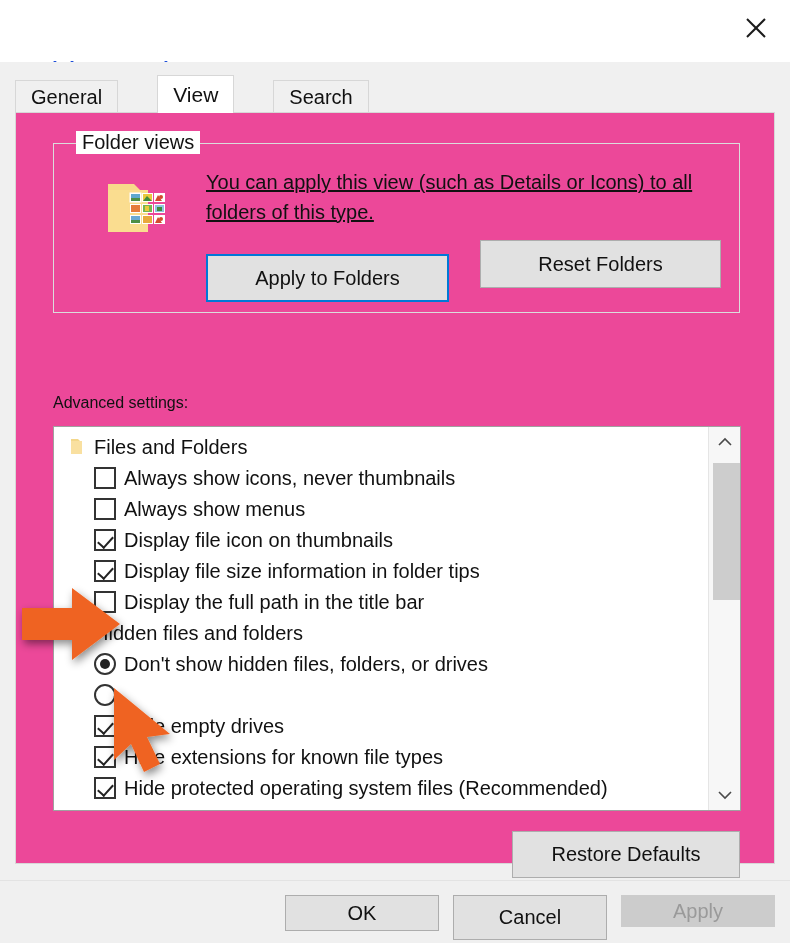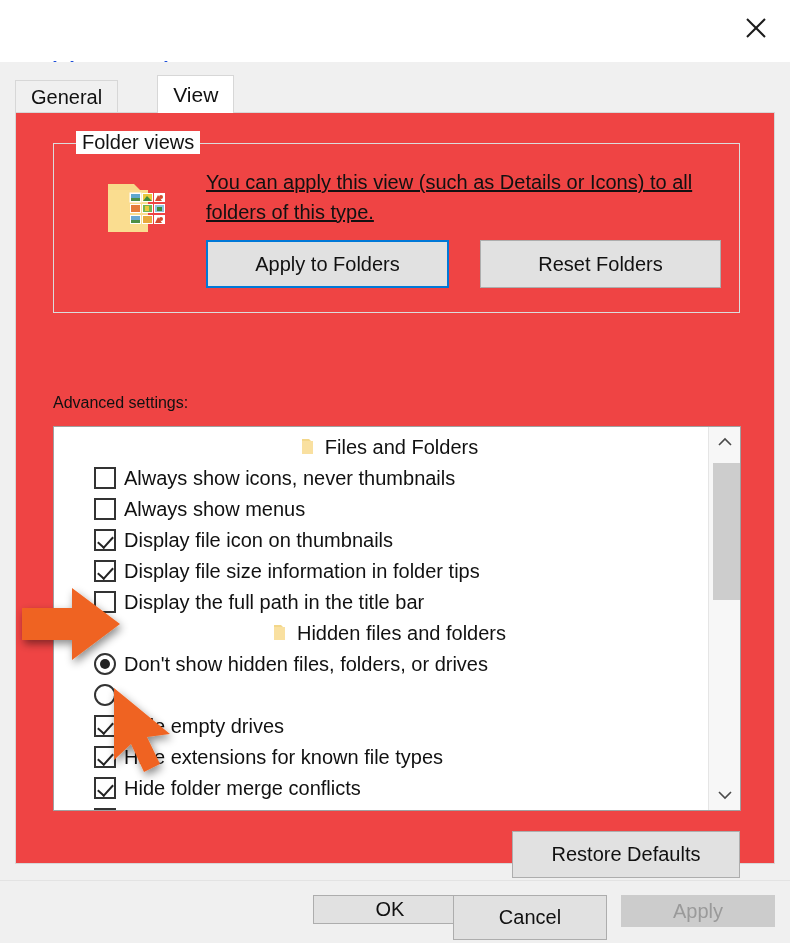--- a/index.html
+++ b/index.html
@@ -108,21 +108,21 @@
     z-index: 3;
     font-size: 21px;
   }
 
   .tab-panel {
     position: absolute;
     left: 15px;
     top: 50px;
     width: 760px;
     height: 752px;
-    background: #ef4444;
+    background: #ec4899;
     border: 1px solid #d7d7d7;
     box-sizing: border-box;
   }
 
   
   .groupbox {
     position: absolute;
     left: 37px;
     top: 30px;
     width: 687px;
@@ -173,21 +173,21 @@
   }
   .btn.disabled {
     color: #9a9a9a;
     background: #cccccc;
     border: 1px solid #cccccc;
     cursor: default;
   }
   #apply-to-folders {
     position: absolute;
     left: 152px;
-    top: 96px;
+    top: 110px;
     width: 243px;
     height: 48px;
   }
   #reset-folders {
     position: absolute;
     left: 426px;
     top: 96px;
     width: 241px;
     height: 48px;
   }
@@ -228,21 +228,21 @@
     cursor: default;
   }
   .row .rlabel {
     font-size: 20px;
     color: #111;
     white-space: nowrap;
     line-height: 20px;
   }
   .row.group .rlabel { padding-left: 4px; }
   .indent1 { padding-left: 40px; }
-  .indent-group { padding-left: 16px; justify-content: center; }
+  .indent-group { padding-left: 16px; }
 
   
   .folder-sm {
     width: 14px;
     height: 18px;
     flex: 0 0 auto;
     position: relative;
     margin-right: 6px;
   }
 
@@ -343,22 +343,21 @@
     width: 790px;
     height: 63px;
     background: #f0f0f0;
     border-top: 1px solid #e3e3e3;
   }
   #ok-button {
     position: absolute;
     left: 285px;
     top: 14px;
     width: 154px;
-    height: 29px;
-    margin-left: 28px;
+    height: 36px;
   }
   #cancel-button {
     position: absolute;
     left: 453px;
     top: 14px;
     width: 154px;
     height: 45px;
   }
   #apply-button {
     position: absolute;
@@ -412,20 +411,23 @@
 
   <div class="dialog-body">
 
     <div class="tabstrip">
       <div class="tab">
         <span>General</span>
       </div>
       <div class="tab active">
         <span>View</span>
       </div>
+      <div class="tab">
+        <span>Search</span>
+      </div>
     </div>
 
     <div class="tab-panel">
 
       <div class="groupbox">
         <div class="group-legend">Folder views</div>
 
         <svg class="folder-icon-big" viewBox="0 0 64 62">
           <path d="M4 8 h26 l6 6 h0 v42 h-32 z" fill="#f7d98a"></path>
           <rect x="4" y="14" width="40" height="42" fill="#fadd90"></rect>
@@ -520,24 +522,20 @@
             <div class="row indent1">
               <span class="cb checked"></span>
               <span class="rlabel">Hide empty drives</span>
             </div>
             <div class="row indent1">
               <span class="cb checked"></span>
               <span class="rlabel">Hide extensions for known file types</span>
             </div>
             <div class="row indent1">
               <span class="cb checked"></span>
-              <span class="rlabel">Hide folder merge conflicts</span>
-            </div>
-            <div class="row indent1">
-              <span class="cb checked"></span>
               <span class="rlabel">Hide protected operating system files (Recommended)</span>
             </div>
           </div>
 
         <div class="scrollbar">
           <div class="sb-arrow">
             <svg width="16" height="10" viewBox="0 0 16 10">
               <polyline points="2,8 8,2 14,8" fill="none" stroke="#4a4a4a" stroke-width="1.6"></polyline>
             </svg>
           </div>

